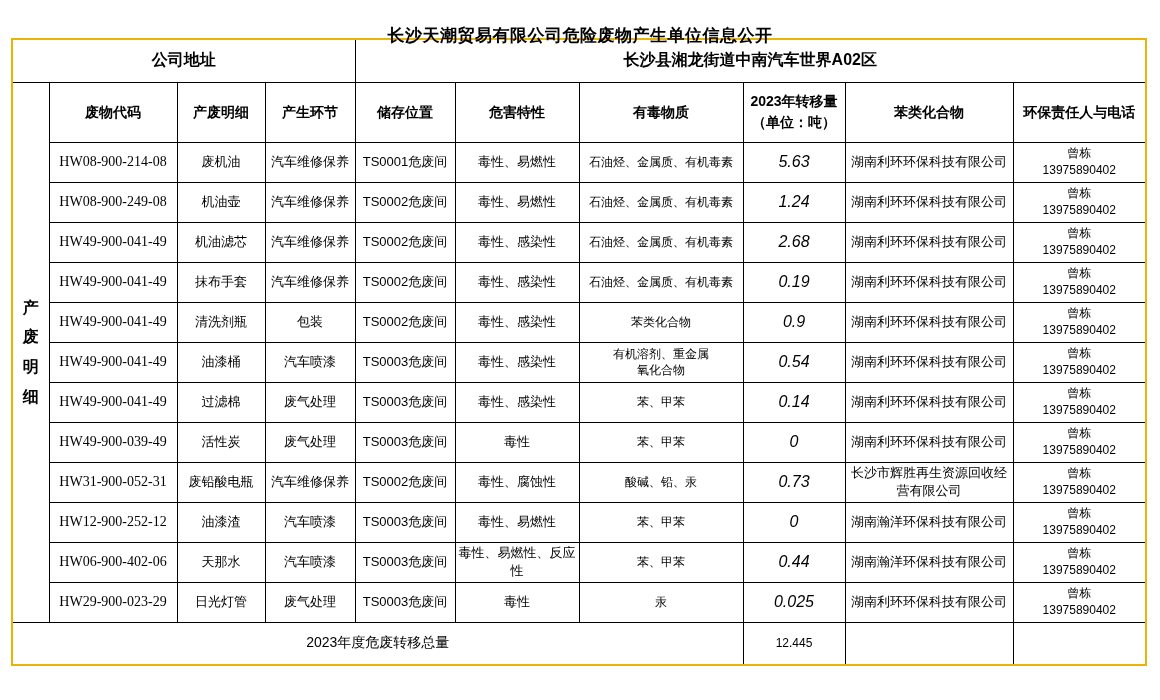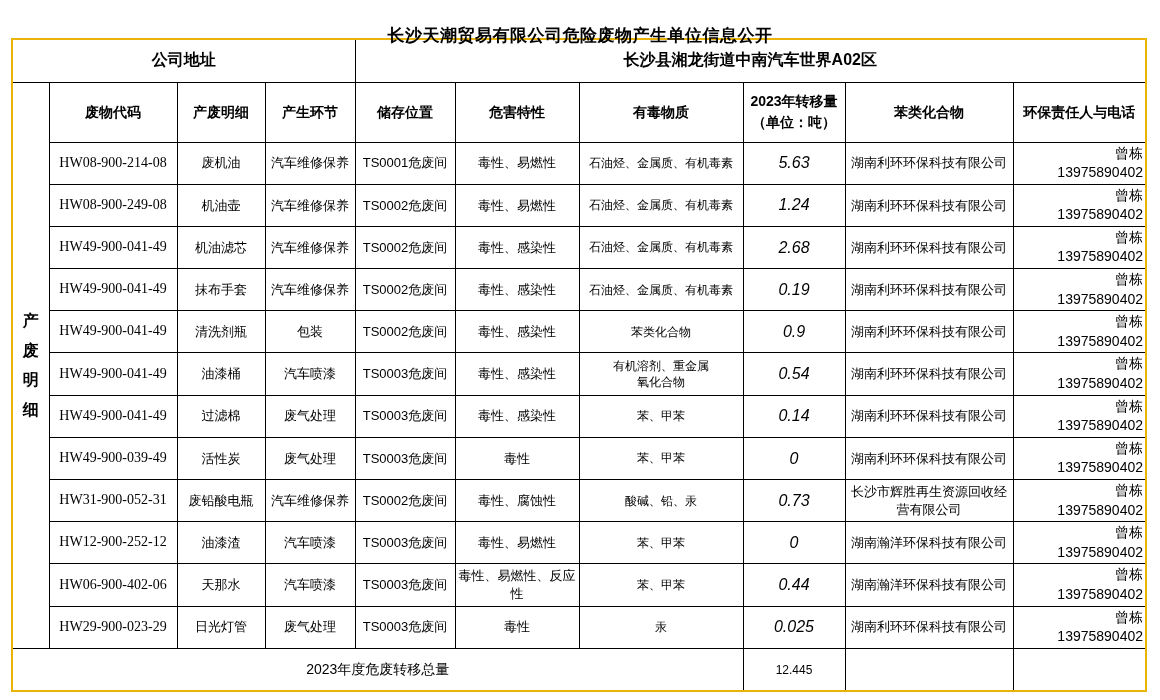--- a/index.html
+++ b/index.html
@@ -70,23 +70,22 @@
   }
   tr.data-row td.toxic-cell {
     font-size: 12px;
     white-space: pre-line;
   }
   tr.data-row td.amount-cell {
     font-size: 16px;
     font-style: italic;
   }
   tr.data-row td.contact-cell {
-    font-size: 14px;
+    font-size: 12px;
     line-height: 1.4;
-    text-align: right;
   }
   tr.total-row td {
     height: 43px;
     font-size: 14px;
   }
   tr.total-row td.amount-cell {
     font-size: 12px;
   }
 </style>
 </head>

